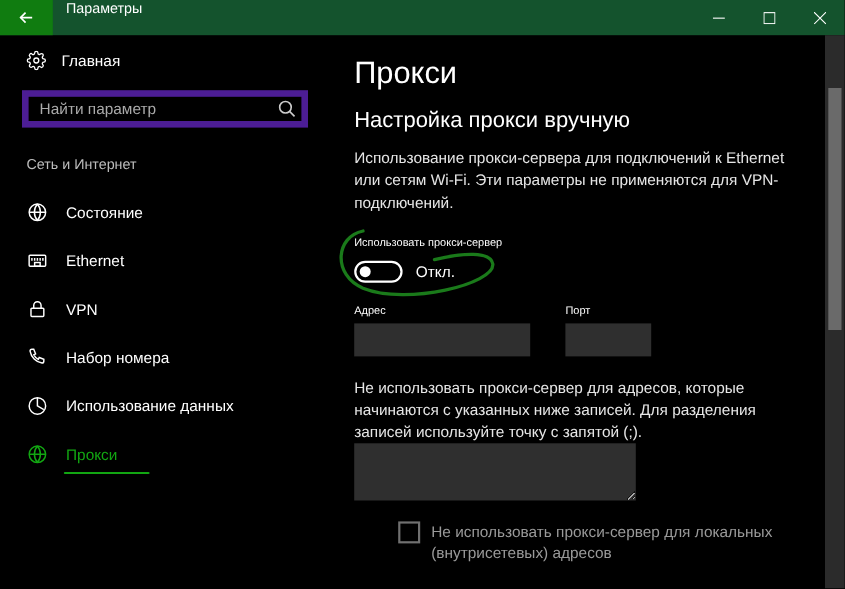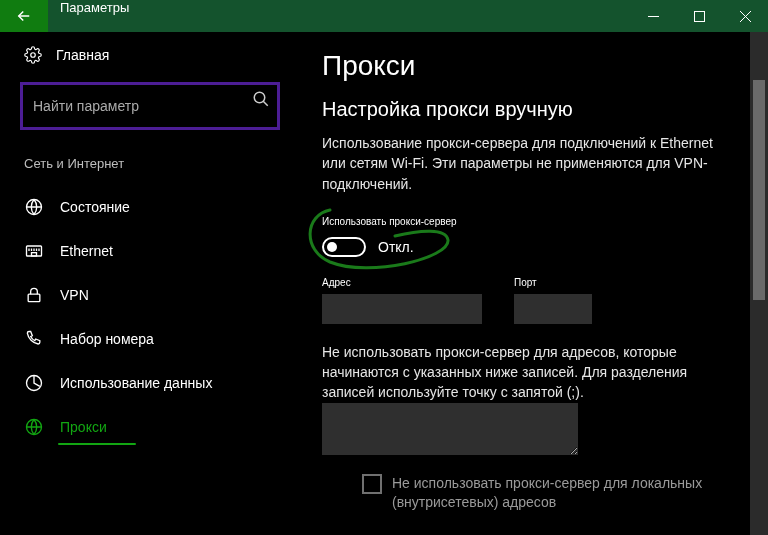--- a/index.html
+++ b/index.html
@@ -24,22 +24,22 @@
     width: 46px; height: 32px;
     display: flex; align-items: center; justify-content: center;
     color: #fff; font-size: 11px;
   }
   .content { display: flex; height: calc(100% - 32px); }
   .sidebar { width: 300px; padding: 14px 20px 0 20px; }
   .home-row { display: flex; align-items: center; gap: 14px; margin-bottom: 18px; padding-left: 4px; }
   .gear { width: 18px; height: 18px; }
   .search-wrap { position: relative; margin-bottom: 26px; }
   .search {
-    width: 260px; height: 48px; background: #000;
-    border: 3px solid #4c1d95; color: #fff; padding: 0 36px 0 10px;
+    width: 260px; height: 34px; background: #000;
+    border: 6px solid #4c1d95; color: #fff; padding: 0 36px 0 10px;
     font-size: 14px;
   }
   .search::placeholder { color: #aaa; }
   .search-icon {
     position: absolute; right: 10px; top: 8px; width: 18px; height: 18px;
     color: #aaa;
   }
   .section-label { color: #bdbdbd; font-size: 13px; margin-bottom: 14px; padding-left: 4px; }
   .nav { list-style: none; }
   .nav-item {

